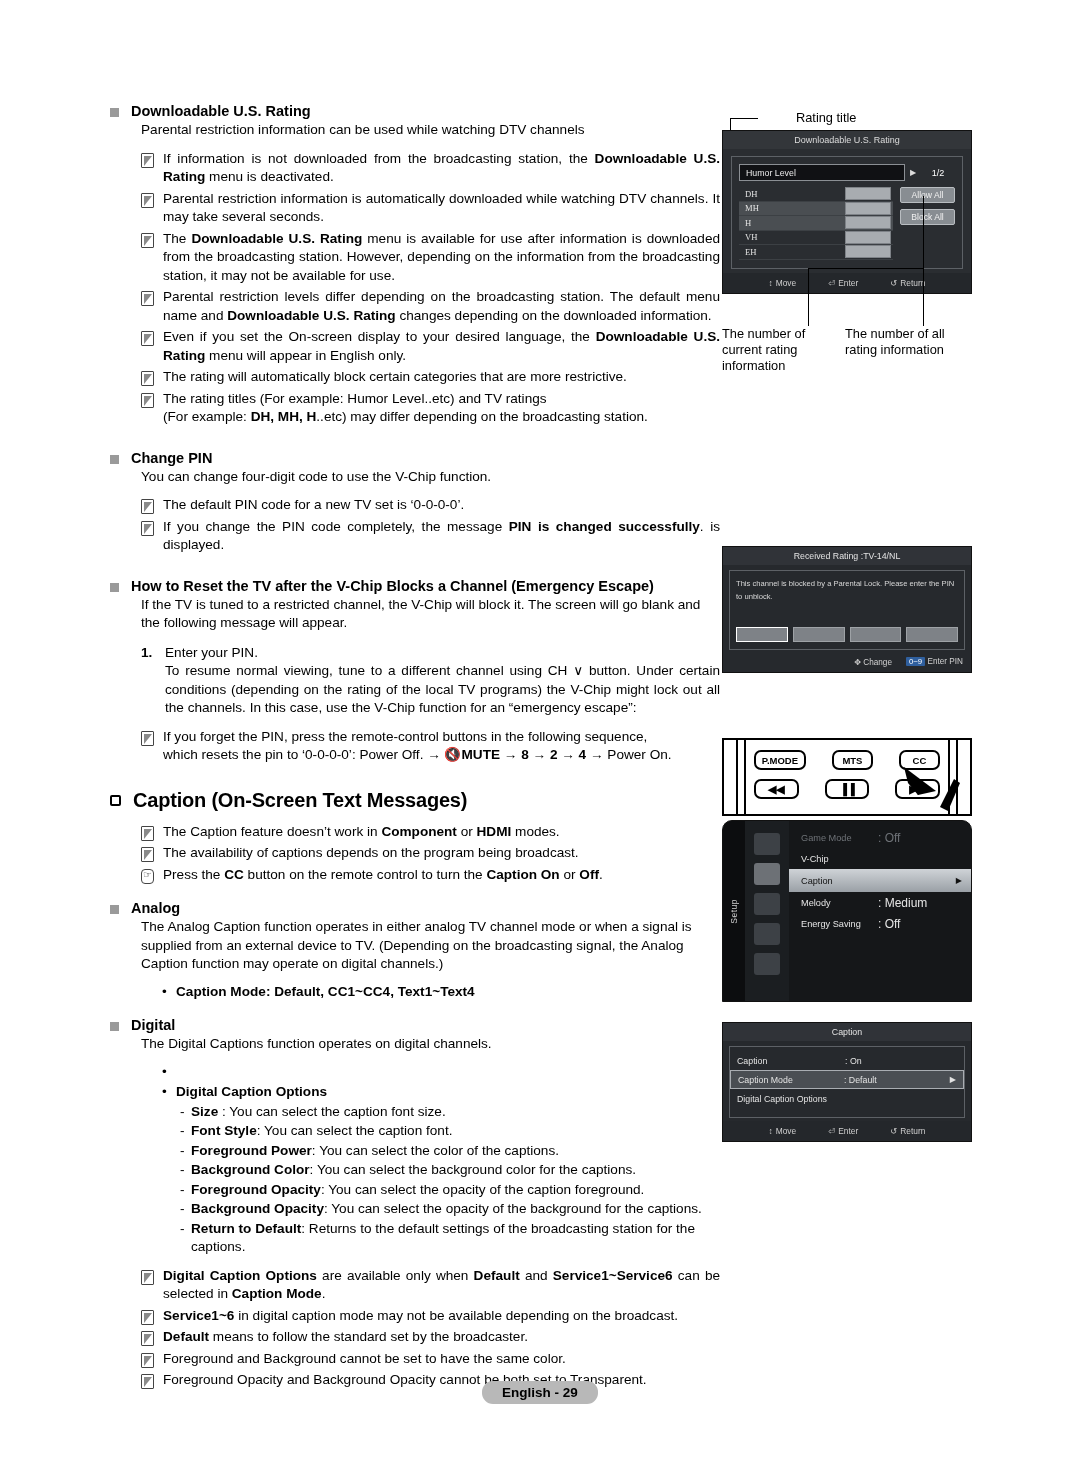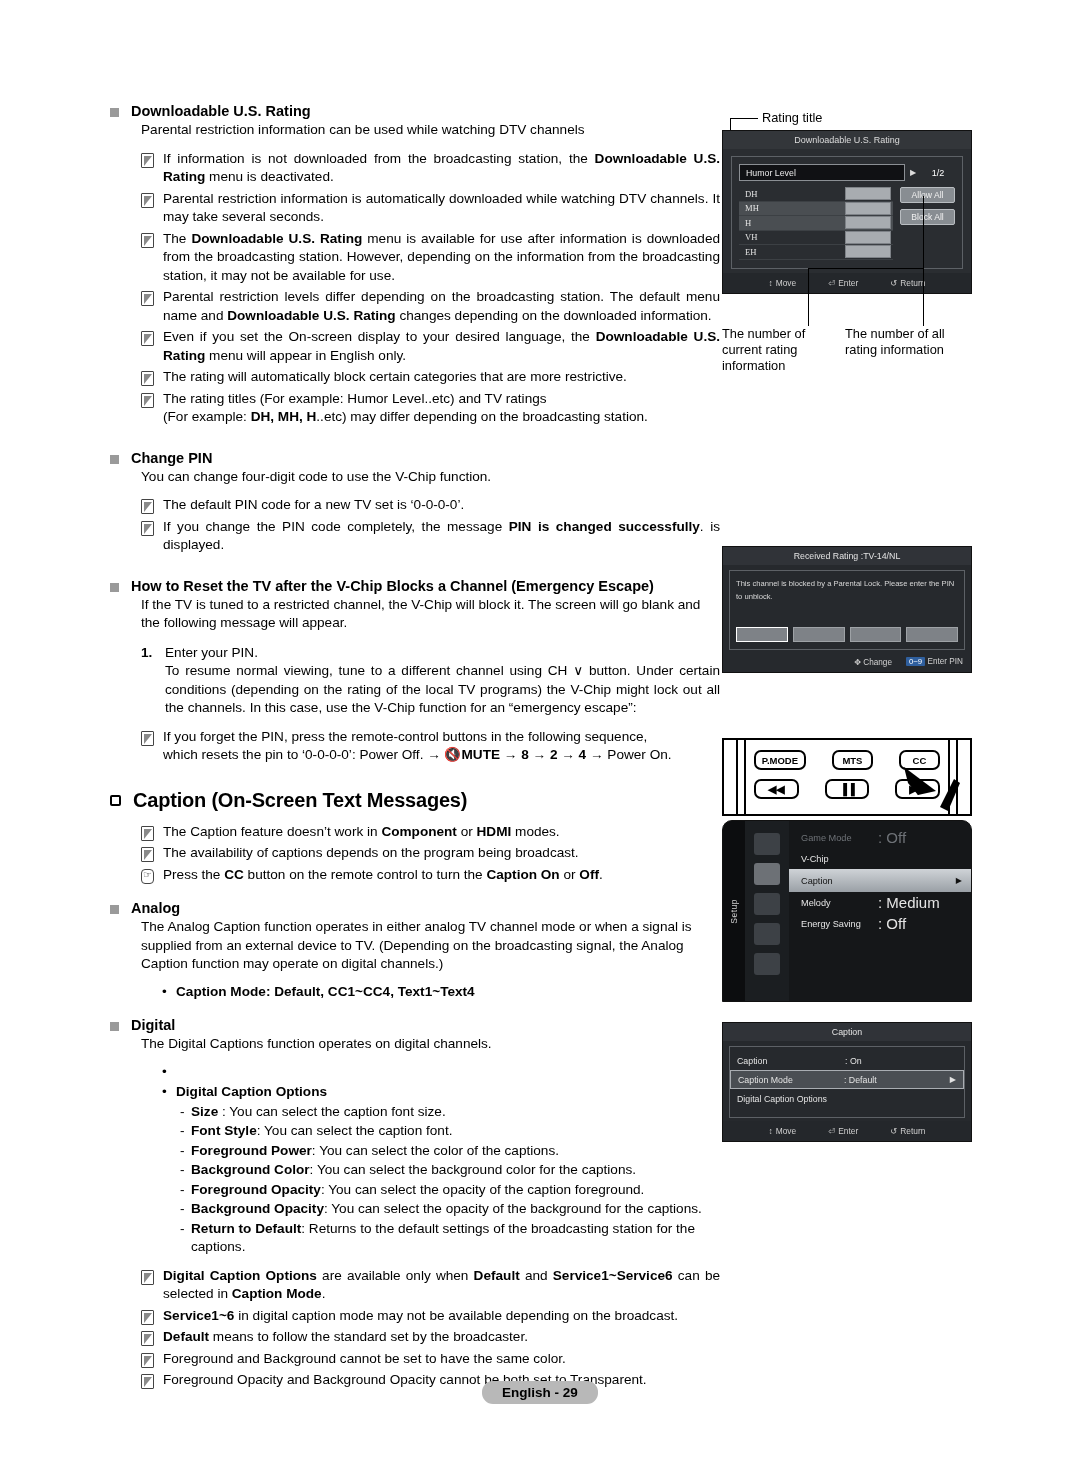--- a/index.html
+++ b/index.html
@@ -140,21 +140,21 @@
   .setup-tab { width:22px; background:#0c0d0f; display:flex; align-items:center; justify-content:center; }
   .setup-tab span {
     writing-mode:vertical-rl; transform:rotate(180deg);
     color:#cfcfcf; font-size:8.5px; letter-spacing:0.5px;
   }
   .setup-icons { width:44px; background:#1b1e21; padding-top:8px; }
   .sicon { width:26px; height:22px; margin:4px auto 8px; background:#3d4146; border-radius:3px; }
   .sicon.sel { background:#6d7176; }
   .setup-items { flex:1; padding-top:6px; position:relative; }
   .sitem { display:flex; height:21px; align-items:center; padding:0 9px 0 12px; font-size:9.2px; color:#e5e5e5; }
-  .sitem .sval { margin-left:auto; width:84px; font-size:15px; }
+  .sitem .sval { margin-left:auto; width:84px; font-size:12px; }
   .sitem.dim { color:#6e7277; }
   .sitem.hl { background:linear-gradient(#cfd3d7,#9aa0a6); color:#111; height:23px; }
   .sitem.hl .caret { margin-left:auto; font-size:8px; }
 
   
   .cap { background:#26292d; border:1px solid #111; color:#e3e3e3; }
   .cap-title { text-align:center; padding:4px 0; font-size:8.8px; background:#303338; }
   .cap-frame { margin:5px 6px 3px; border:1px solid #5d6166; padding:4px 0 9px; }
   .cap-row { display:flex; height:19px; align-items:center; padding:0 7px; font-size:8.8px; }
   .cap-row .cval { width:108px; }
@@ -356,21 +356,21 @@
         <div class="note-text">Foreground and Background cannot be set to have the same color.</div>
       </div>
       <div class="note">
         <div class="note-icon"></div>
         <div class="note-text">Foreground Opacity and Background Opacity cannot be both set to Transparent.</div>
       </div>
     </div>
 
   </div>
 
-  <div class="annot" style="left:762px; top:110px;">Rating title</div>
+  <div class="annot" style="left:796px; top:110px;">Rating title</div>
   <div class="lead" style="left:730px; top:118px; width:28px; height:1px;"></div>
   <div class="lead" style="left:730px; top:118px; width:1px; height:48px;"></div>
 
   <div class="osd" style="position:absolute; left:722px; top:130px; width:250px;">
     <div class="osd-title">Downloadable U.S. Rating</div>
     <div class="osd-body">
       <div class="osd-frame">
         <div class="rating-head">
           <div class="rating-title-box">Humor Level</div>
           <div class="rating-arrow">▶</div>

